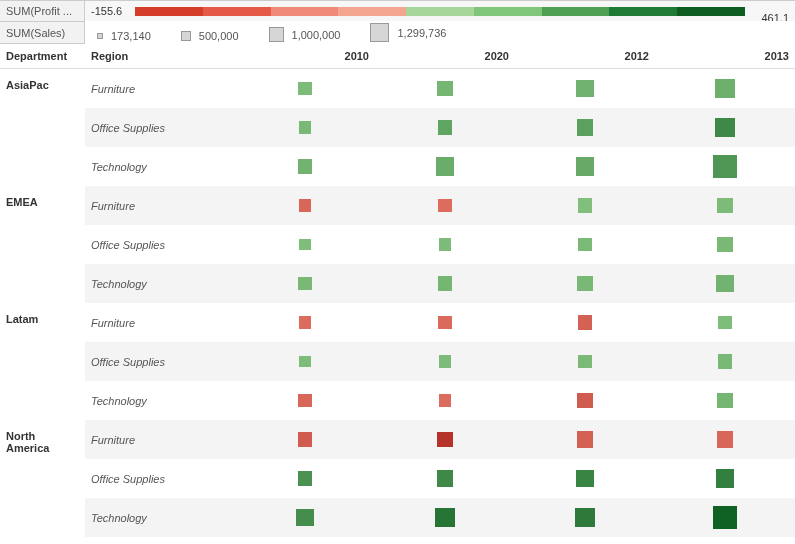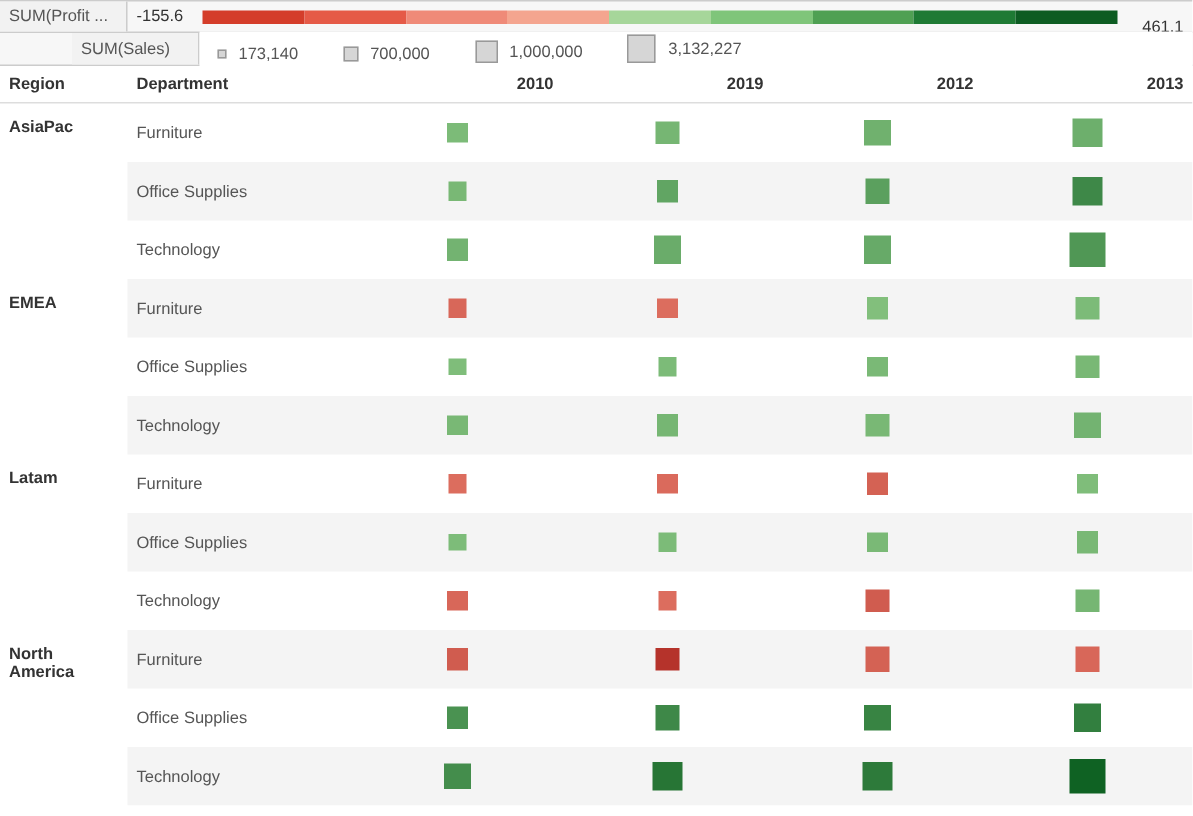--- a/index.html
+++ b/index.html
@@ -11,21 +11,21 @@
     background: #fff;
   }
   .legend-bar {
     display: flex;
     align-items: center;
     height: 22px;
     border-top: 1px solid #ccc;
     border-bottom: 1px solid #ccc;
     background: #f7f7f7;
   }
-  .legend-bar + .legend-bar { border-top: none; padding-left: 48px; }
+  .legend-bar + .legend-bar { border-top: none; }
   .legend-label {
     width: 85px;
     padding: 0 6px;
     color: #555;
     white-space: nowrap;
     overflow: hidden;
     text-overflow: ellipsis;
     border-right: 1px solid #ccc;
     height: 100%;
     display: flex;
@@ -96,20 +96,21 @@
   .dept-row {
     display: grid;
     grid-template-columns: 150px 140px 140px 140px 140px;
     height: 39px;
     align-items: center;
   }
   .dept-row.alt { background: #f4f4f4; }
   .dept-label {
     padding: 0 6px;
     color: #555;
+    font-style: italic;
   }
   .cell {
     display: flex;
     align-items: center;
     justify-content: center;
     height: 100%;
   }
   .mark {
     display: block;
   }
@@ -138,39 +139,39 @@
 
 <div class="legend-bar">
   <div class="legend-label">SUM(Sales)</div>
   <div class="size-legend" id="size-legend">
       <div class="size-item">
         <span class="size-swatch" style="width: 6px; height: 6px;"></span>
         <span>173,140</span>
       </div>
       <div class="size-item">
         <span class="size-swatch" style="width: 10px; height: 10px;"></span>
-        <span>700,000</span>
+        <span>500,000</span>
       </div>
       <div class="size-item">
         <span class="size-swatch" style="width: 15px; height: 15px;"></span>
         <span>1,000,000</span>
       </div>
       <div class="size-item">
         <span class="size-swatch" style="width: 19px; height: 19px;"></span>
-        <span>3,132,227</span>
+        <span>1,299,736</span>
       </div>
     </div>
 </div>
 
 <div class="grid">
   <div class="header-row">
+    <div>Department</div>
     <div>Region</div>
-    <div>Department</div>
     <div class="year-head">2010</div>
-    <div class="year-head">2019</div>
+    <div class="year-head">2020</div>
     <div class="year-head">2012</div>
     <div class="year-head">2013</div>
   </div>
   <div id="data-body">
       <div class="data-area">
         <div class="region-label">AsiaPac</div>
         <div class="dept-rows">
           <div class="dept-row">
             <div class="dept-label">Furniture</div>
             <div class="cell">

